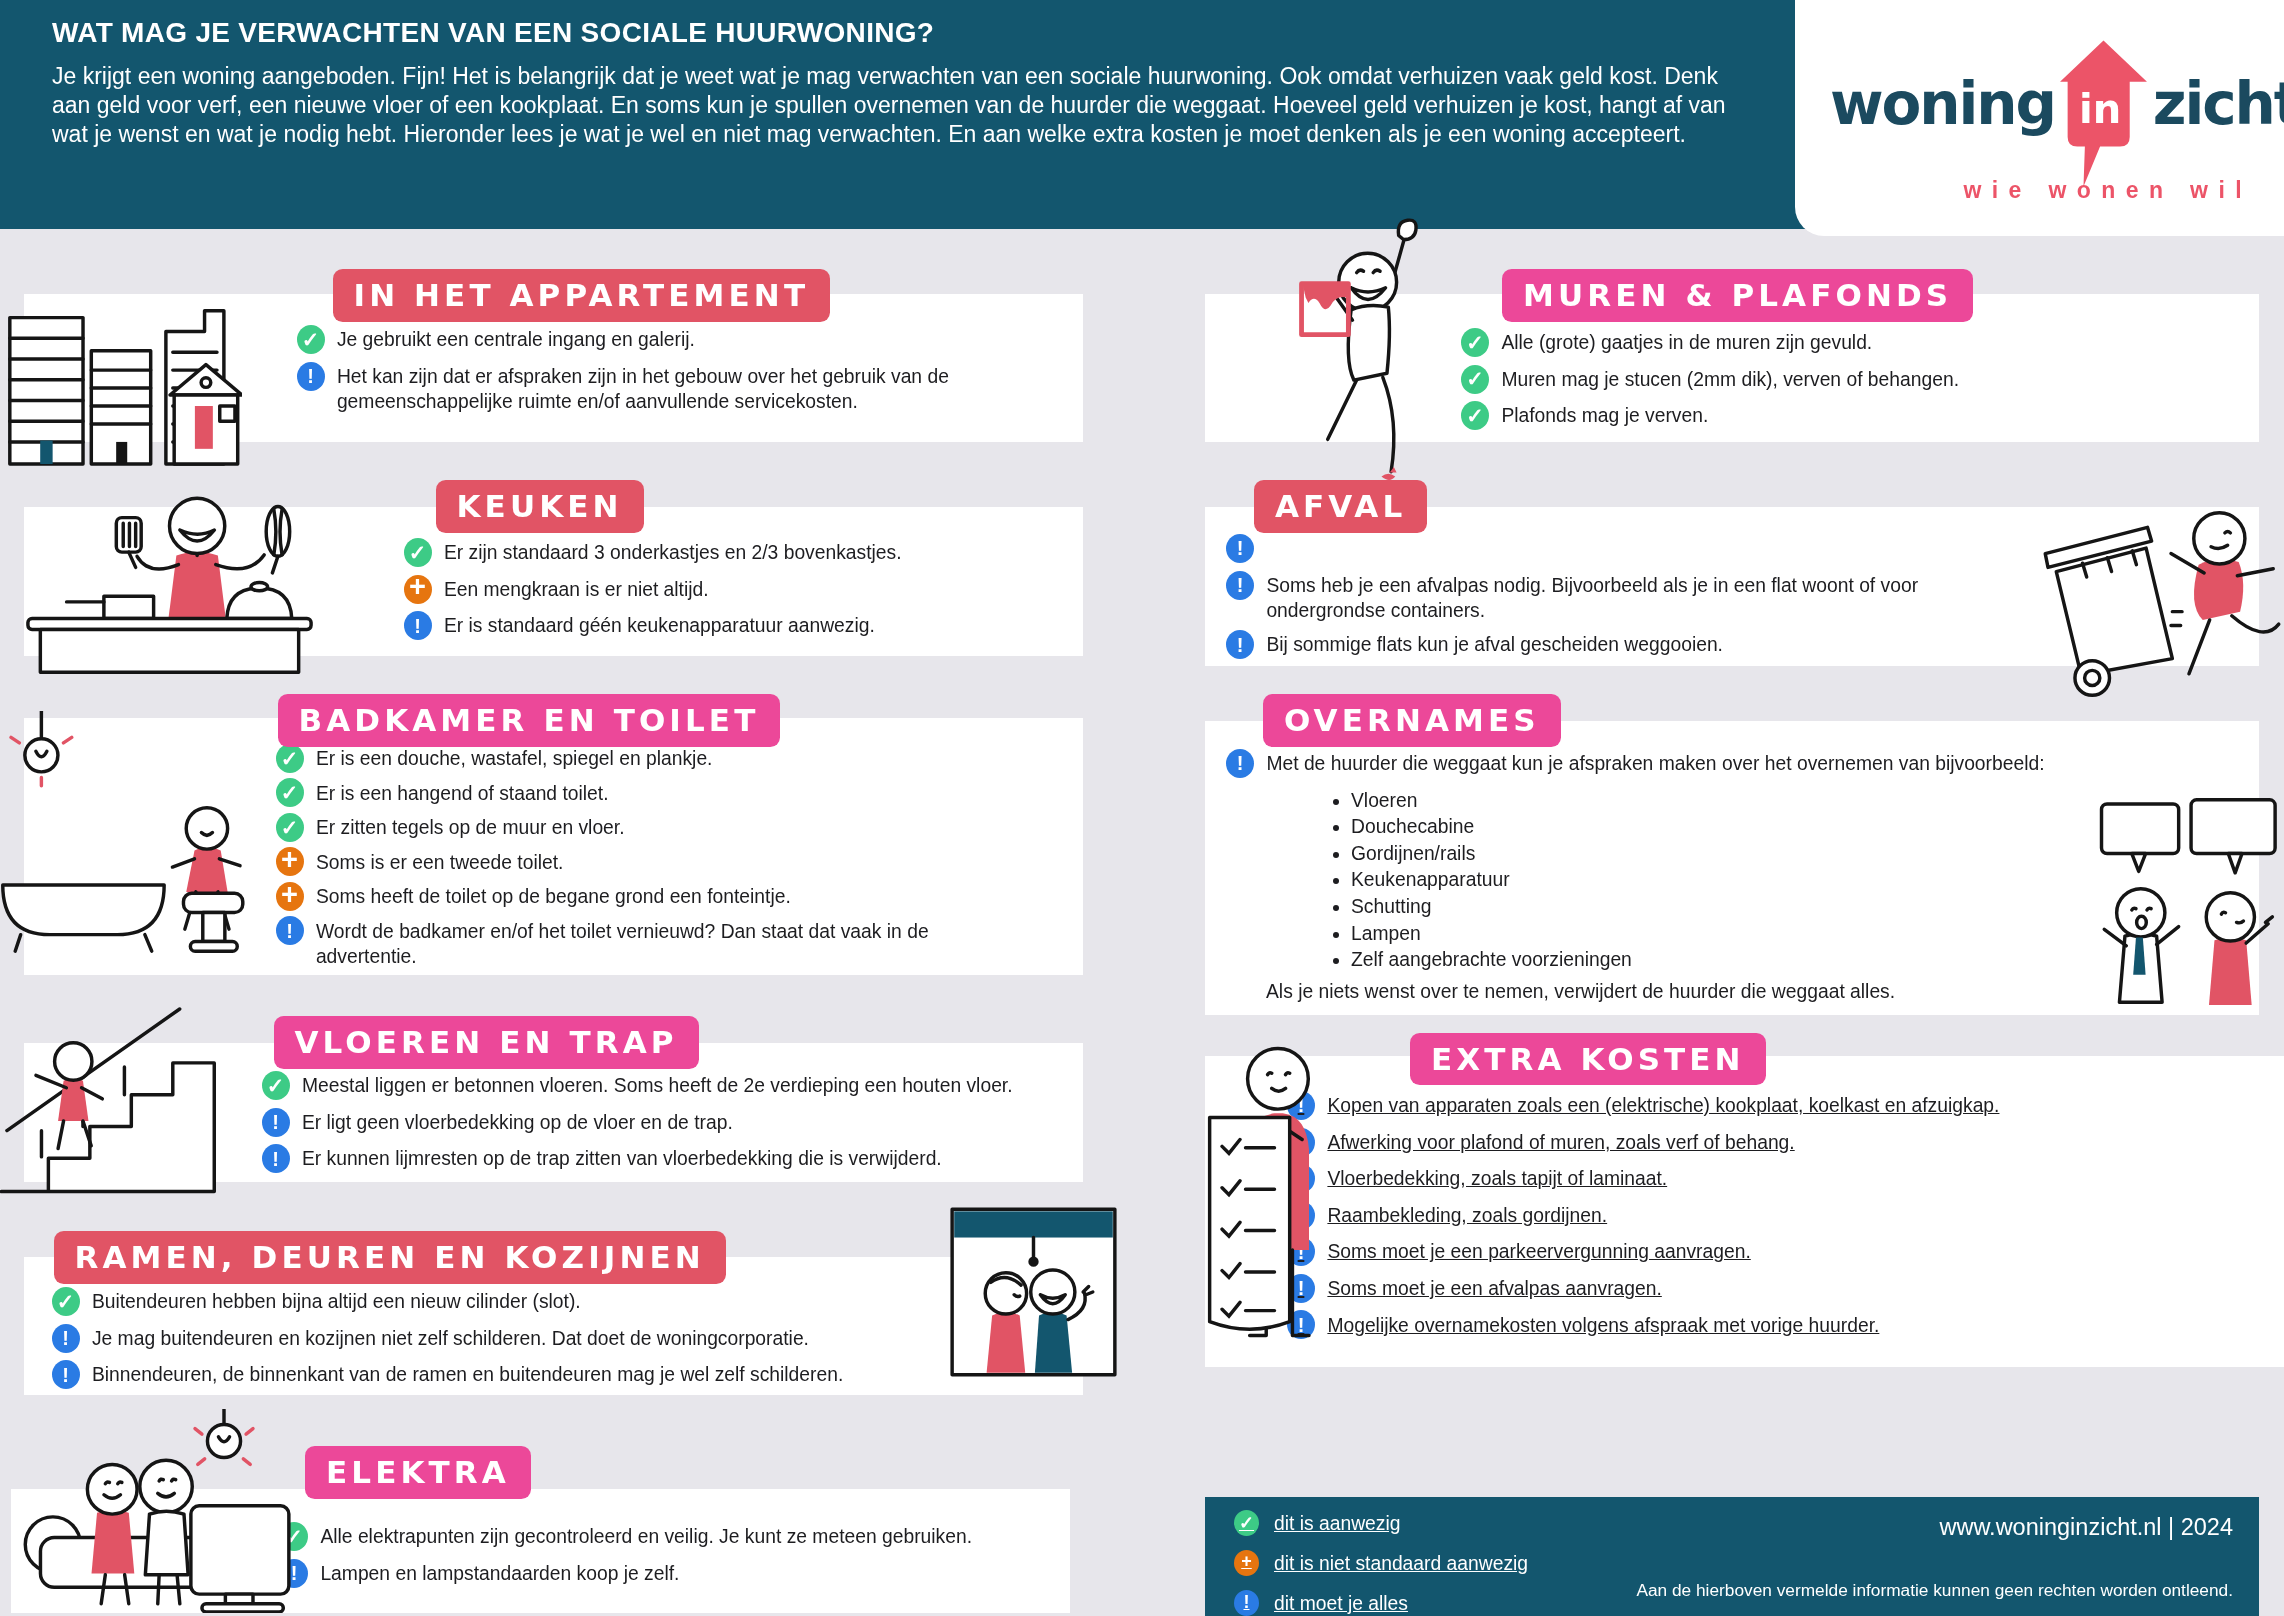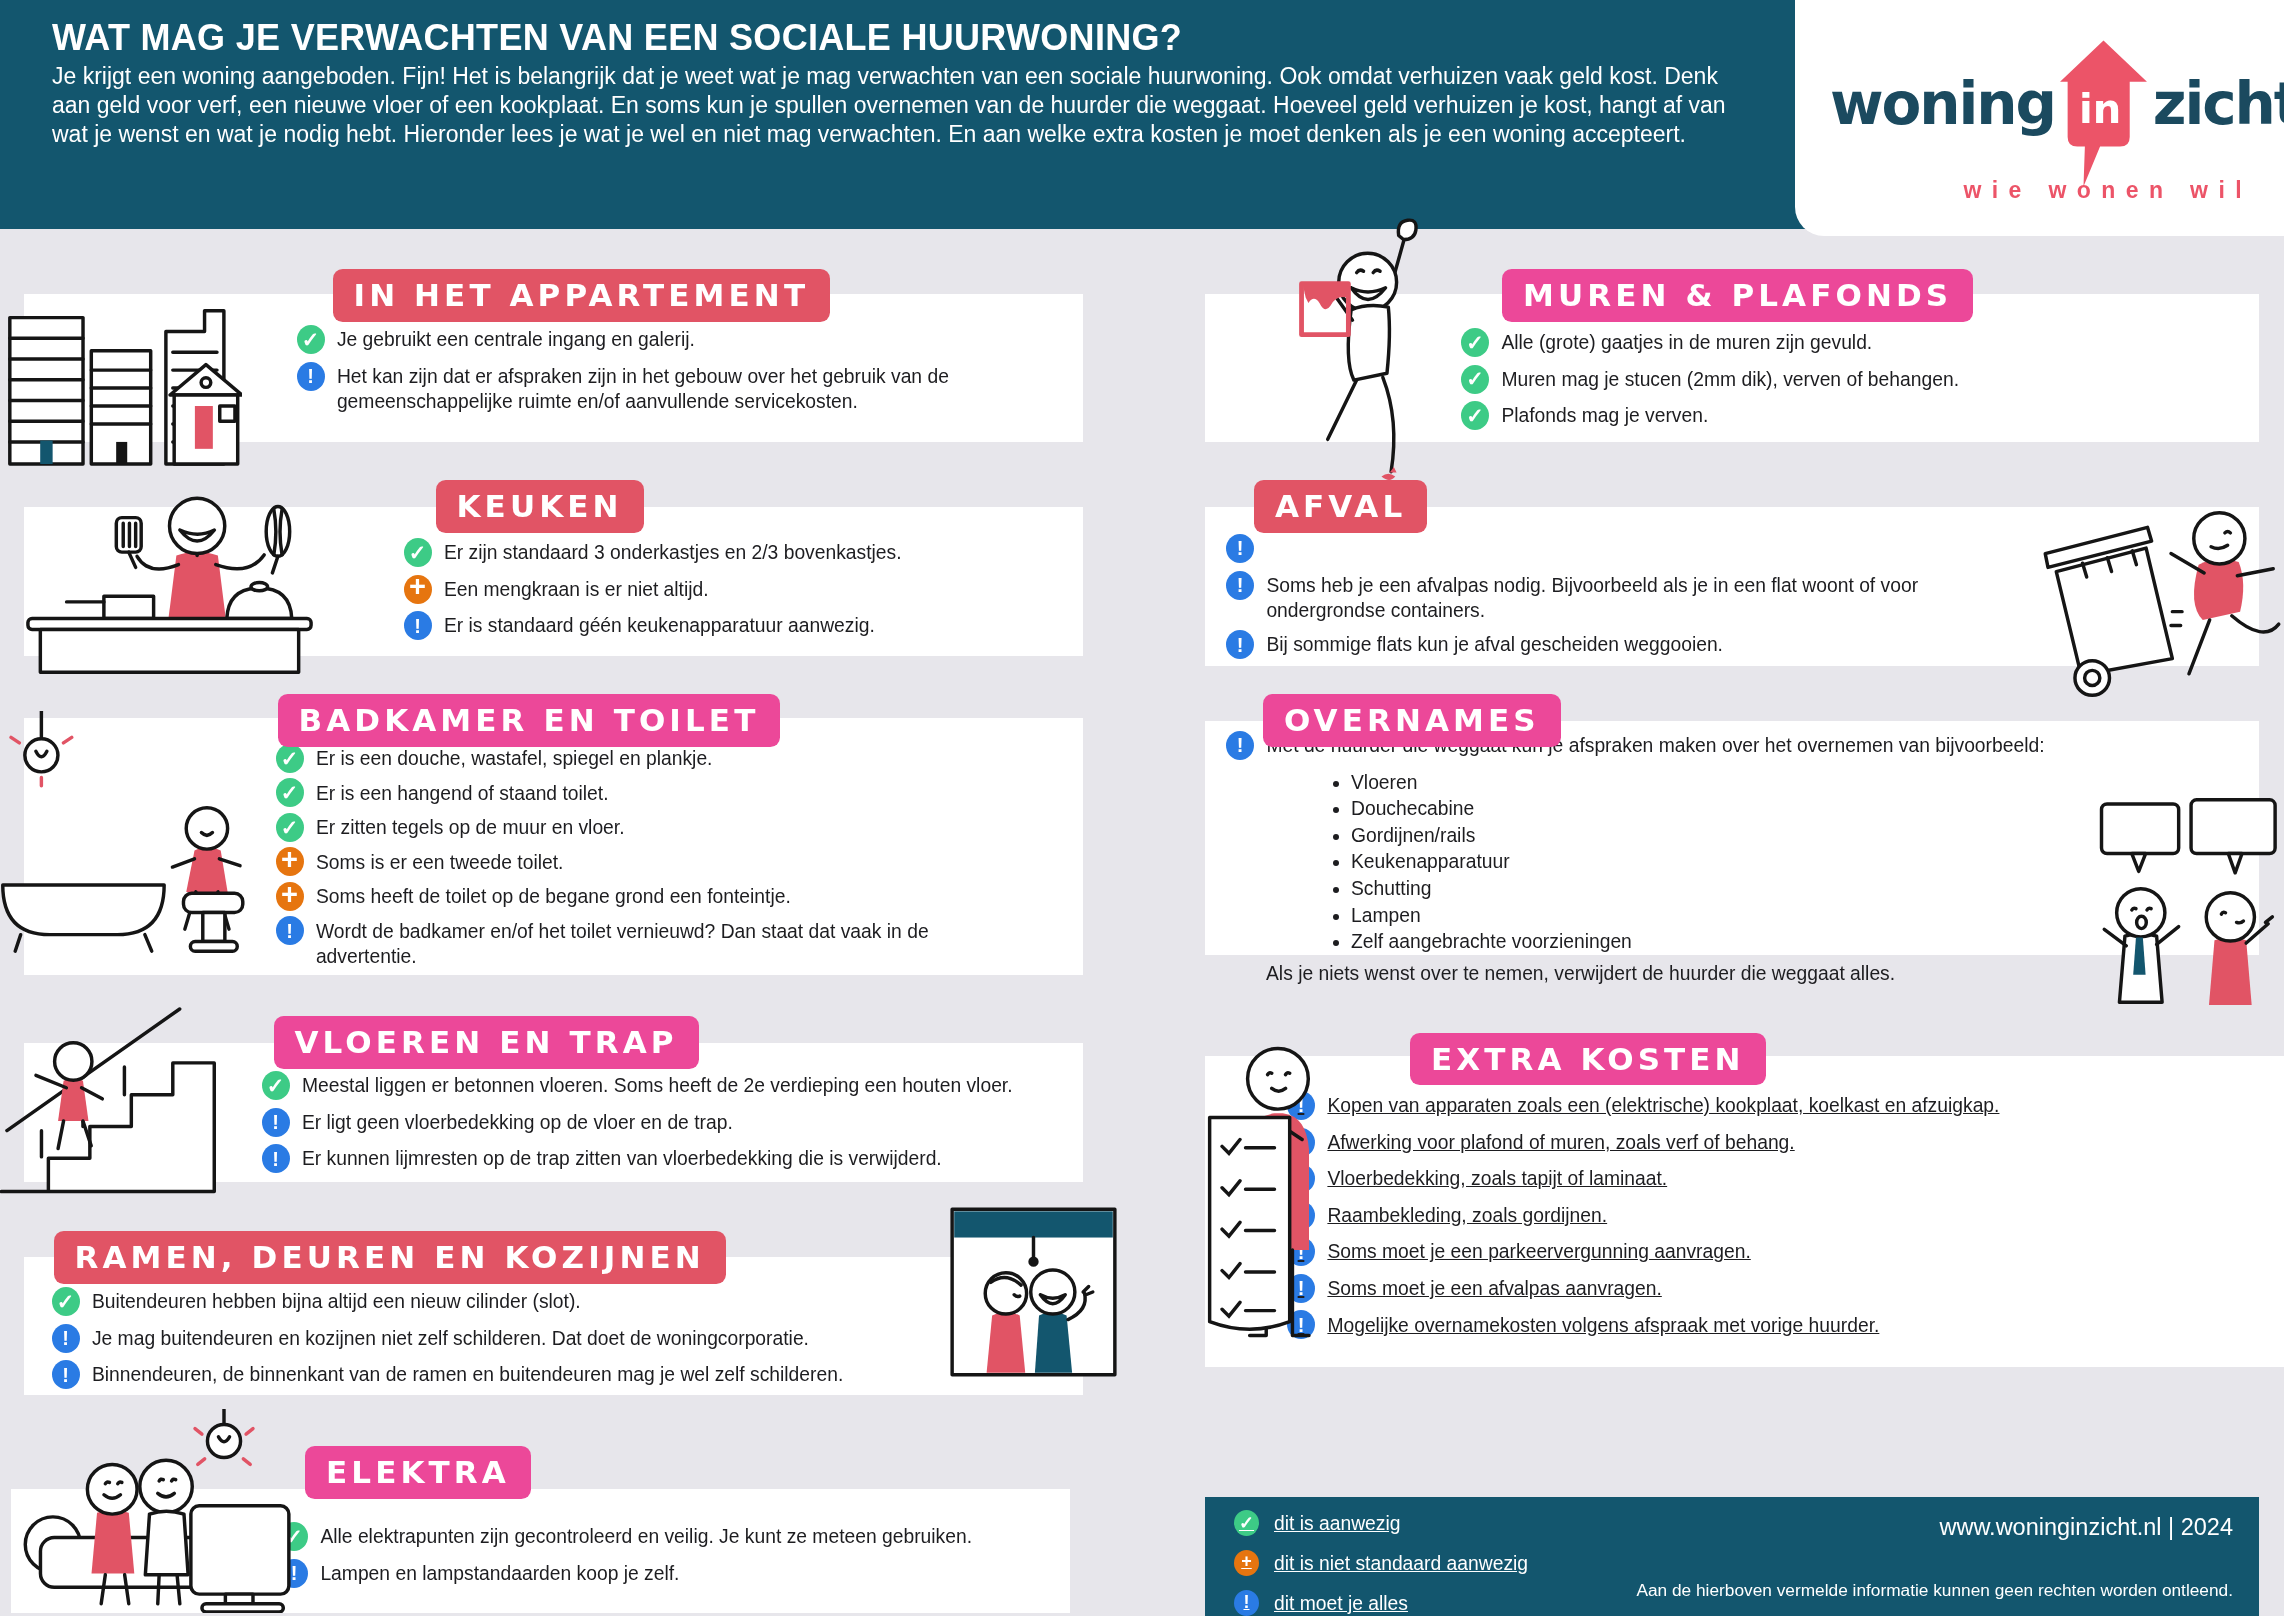--- a/index.html
+++ b/index.html
@@ -1,21 +1,21 @@
 <!DOCTYPE html>
 <html style="font-size:11px"><head>
 <meta charset="utf-8">
 <style>
   html,body{margin:0;padding:0;background:#c9c9cf;}
   .page{position:relative;width:2284px;height:1616px;background:#E7E6EB;
         font-family:"Liberation Sans",sans-serif;color:#1d1d20;overflow:hidden;}
 
   
   .header{position:absolute;left:0;top:0;width:2284px;height:229px;background:#13566E;}
-  .page-title{position:absolute;left:52px;top:16.6px;margin:0;font-size:36px;font-weight:bold;
+  .page-title{position:absolute;left:52px;top:16.6px;margin:0;font-size:28px;font-weight:bold;
               letter-spacing:0.3px;color:#fff;}
   .intro{position:absolute;left:52px;top:62px;width:1678px;font-size:23px;line-height:1.26;color:#fff;}
 
   .logo-panel{position:absolute;right:0;top:0;width:489px;height:236px;background:#fff;
               border-radius:0 0 0 29px;}
   .logo-row{position:absolute;left:35px;top:39px;display:flex;align-items:flex-start;}
   .logo-word{font-family:"DejaVu Sans",sans-serif;font-size:58px;font-weight:bold;
              color:#1B4A5F;letter-spacing:-2.1px;padding-top:36px;line-height:1;}
   .logo-house{margin:0 5.5px;}
   .logo-tagline{position:absolute;right:32px;top:177px;font-size:23px;letter-spacing:10.4px;
@@ -228,21 +228,21 @@
         <span class="dot" data-type="info"></span>
         <span class="txt w-narrow">Soms heb je een afvalpas nodig. Bijvoorbeeld als je in een flat woont of voor ondergrondse containers.</span>
         </li>
       <li>
         <span class="dot" data-type="info"></span>
         <span class="txt">Bij sommige flats kun je afval gescheiden weggooien.</span>
         </li>
     </ul>
   </section>
 
-  <section class="card" style="left:1205px;top:721px;width:1054px;height:234px;padding-left:21px;padding-top:12px;">
+  <section class="card" style="left:1205px;top:721px;width:1054px;height:294px;padding-left:21px;padding-top:30px;">
     <div class="badge" style="left:58px;top:-27px;" data-accent="teal">OVERNAMES</div>
     <ul class="items">
       <li>
         <span class="dot" data-type="info"></span>
         <span class="txt">Met de huurder die weggaat kun je afspraken maken over het overnemen van bijvoorbeeld:</span>
         </li>
     </ul>
     <ul class="sub">
       <li>Vloeren</li>
       <li>Douchecabine</li>

